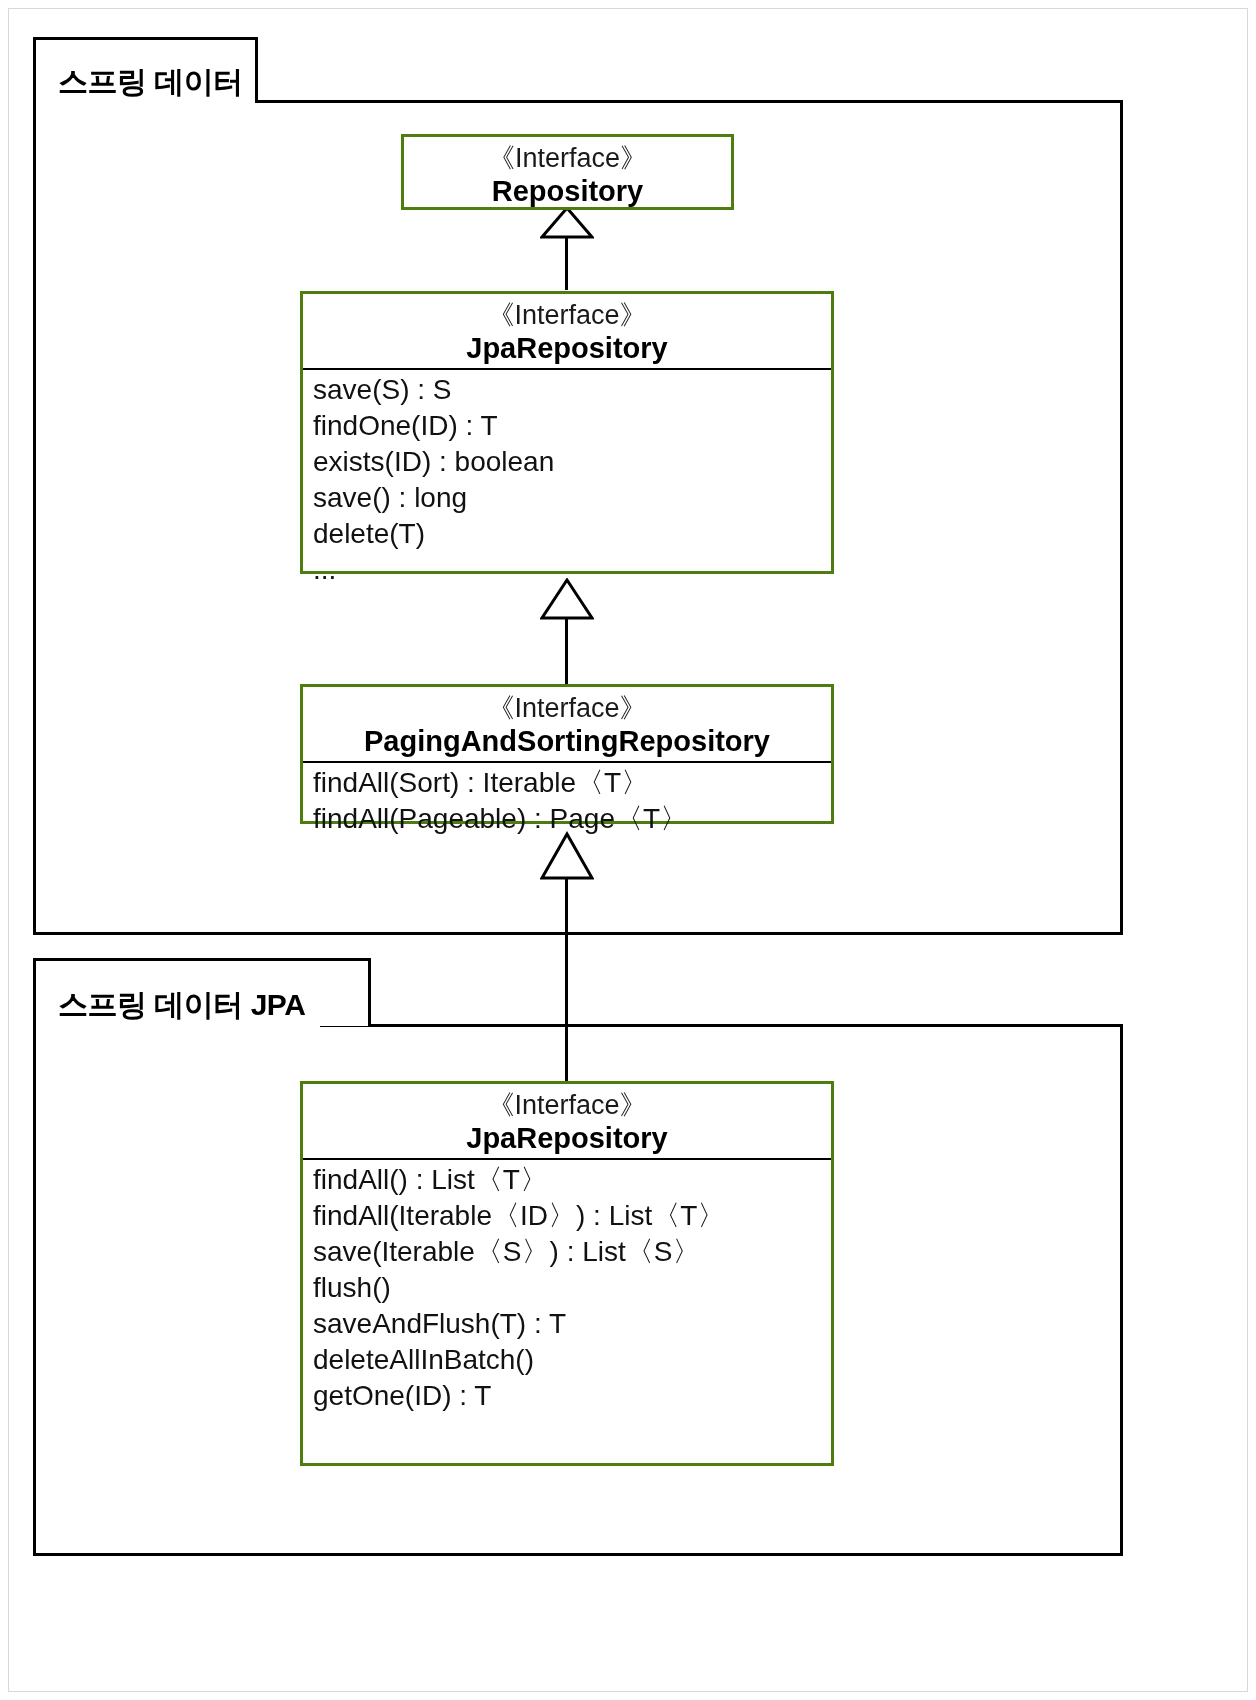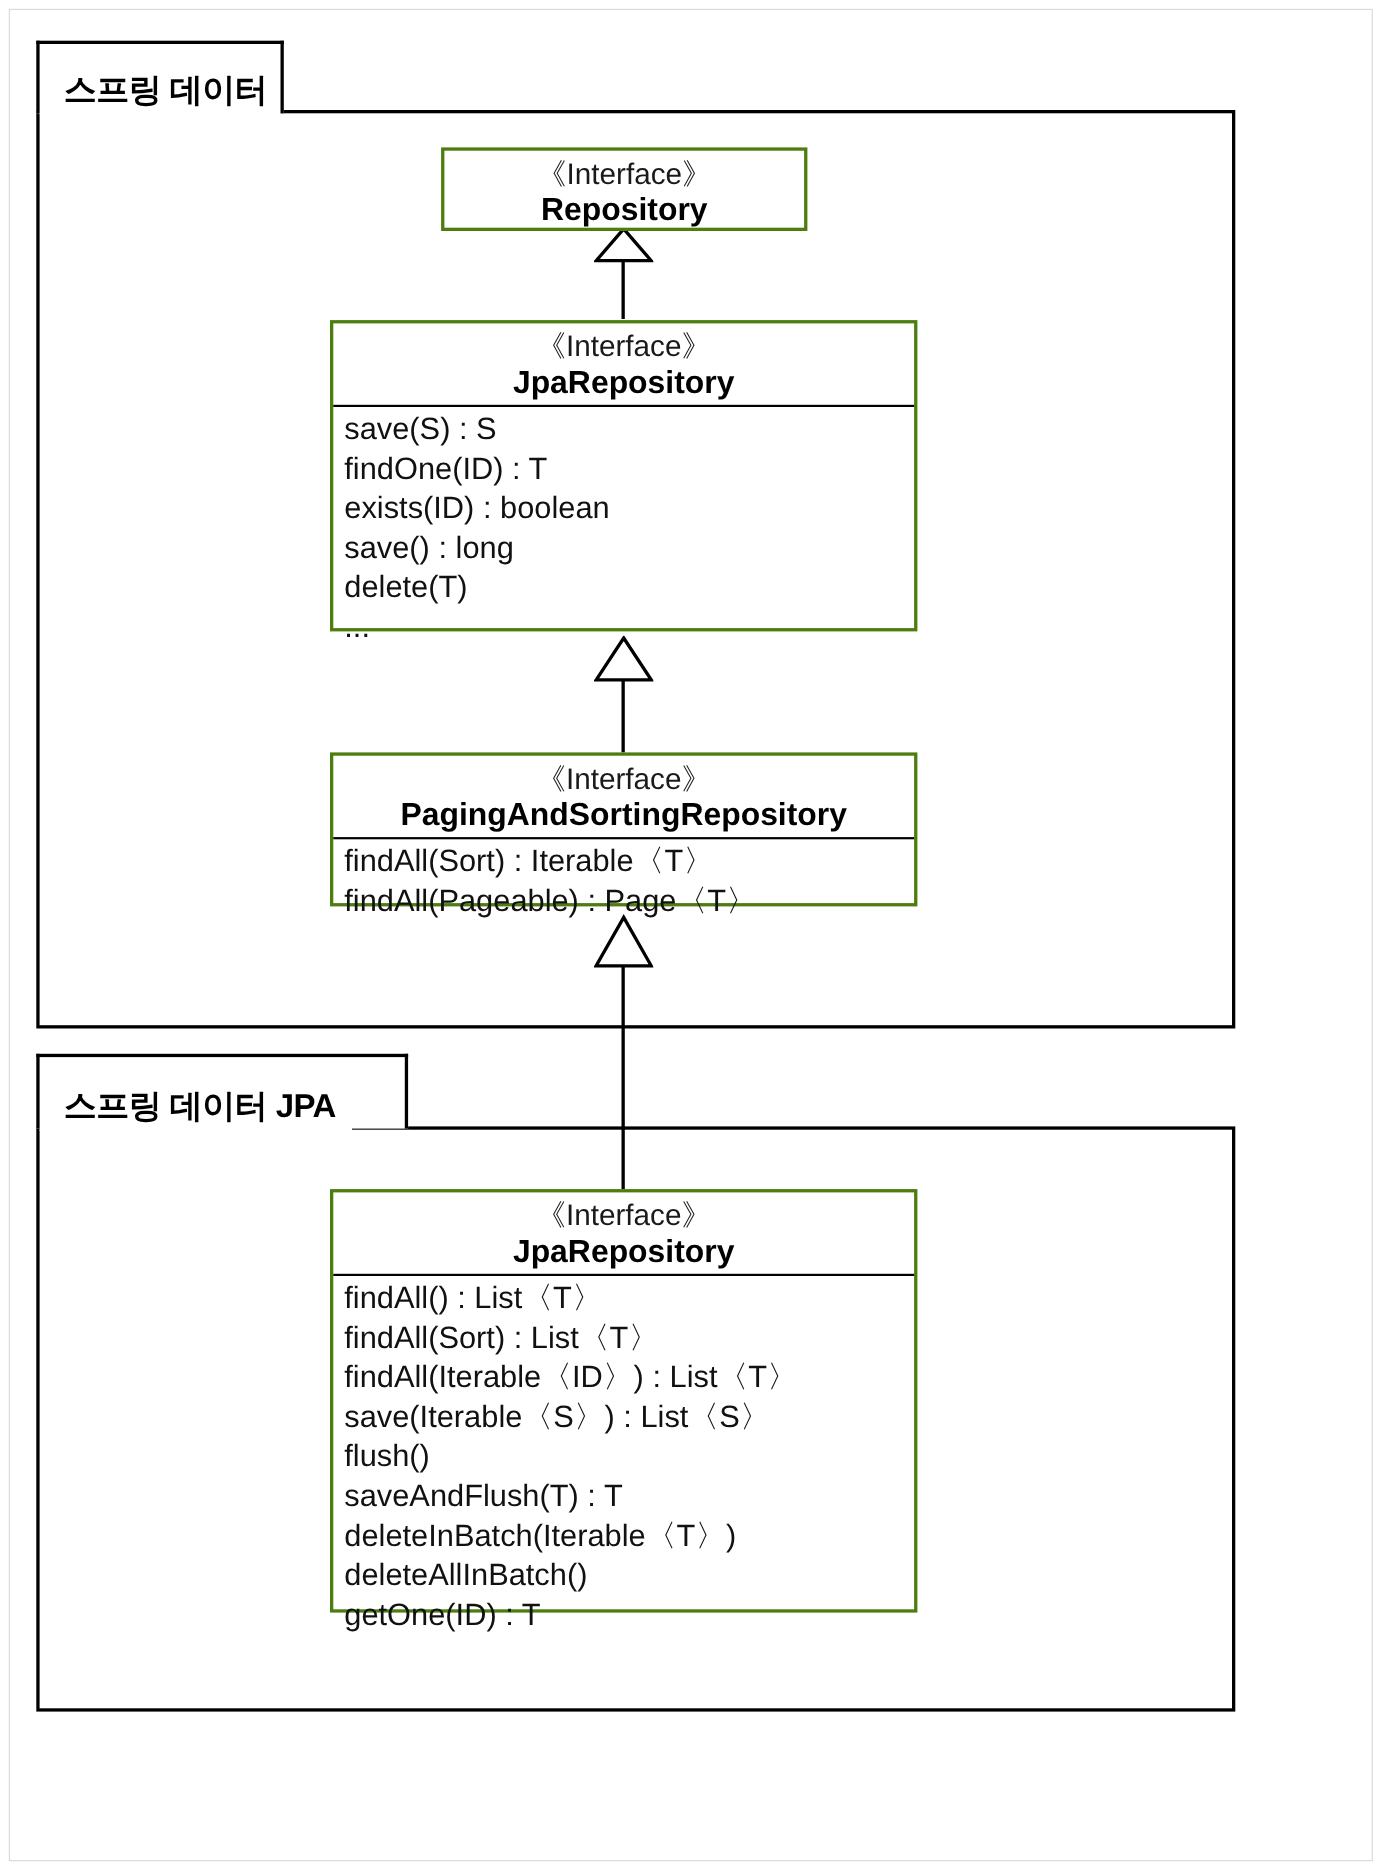--- a/index.html
+++ b/index.html
@@ -197,24 +197,22 @@
     </div>
   </div>
 
   <div class="uml-class" style="left:300px; top:1081px; width:534px; height:385px;">
     <div class="uml-header" style="height:76px;">
       <span class="uml-stereotype">《Interface》</span>
       <span class="uml-name">JpaRepository</span>
     </div>
     <div class="uml-methods">
       <span class="uml-method">findAll() : List〈T〉</span>
-      <span class="uml-method">findAll(Sort) : List〈T〉</span>
       <span class="uml-method">findAll(Iterable〈ID〉) : List〈T〉</span>
       <span class="uml-method">save(Iterable〈S〉) : List〈S〉</span>
       <span class="uml-method">flush()</span>
       <span class="uml-method">saveAndFlush(T) : T</span>
-      <span class="uml-method">deleteInBatch(Iterable〈T〉)</span>
       <span class="uml-method">deleteAllInBatch()</span>
       <span class="uml-method">getOne(ID) : T</span>
     </div>
   </div>
 
 </div>
 
 </body></html>

